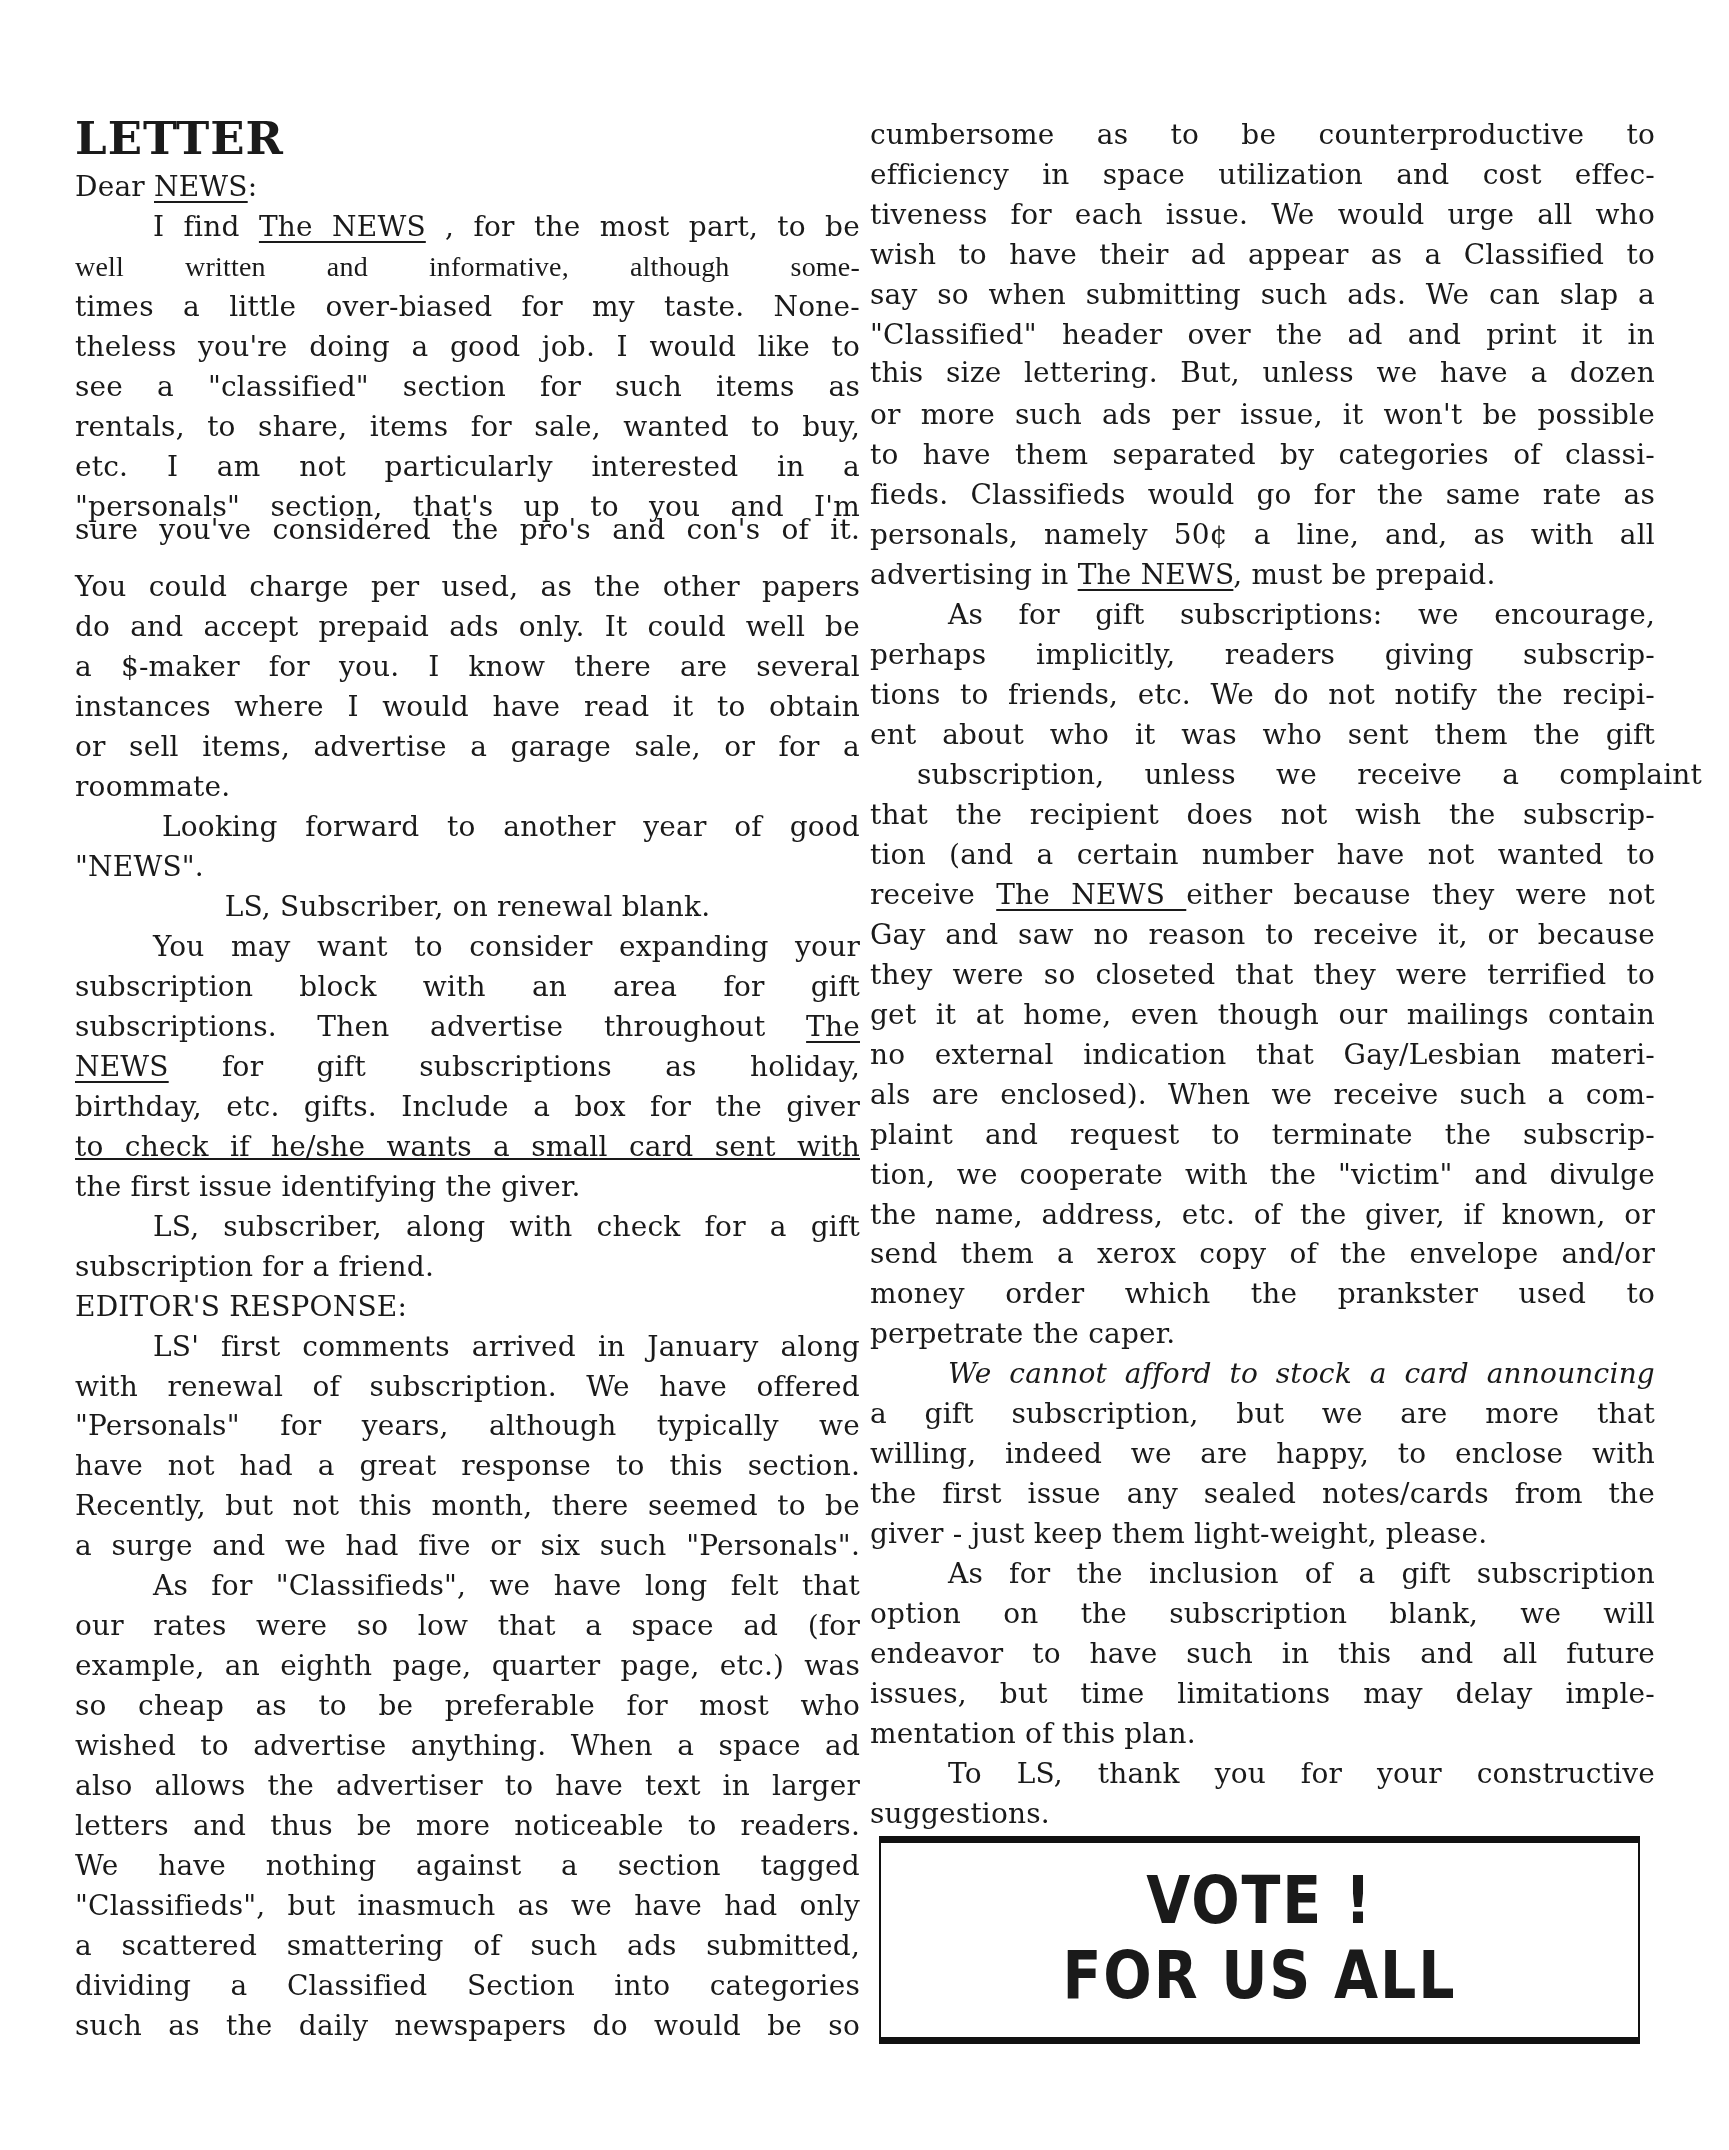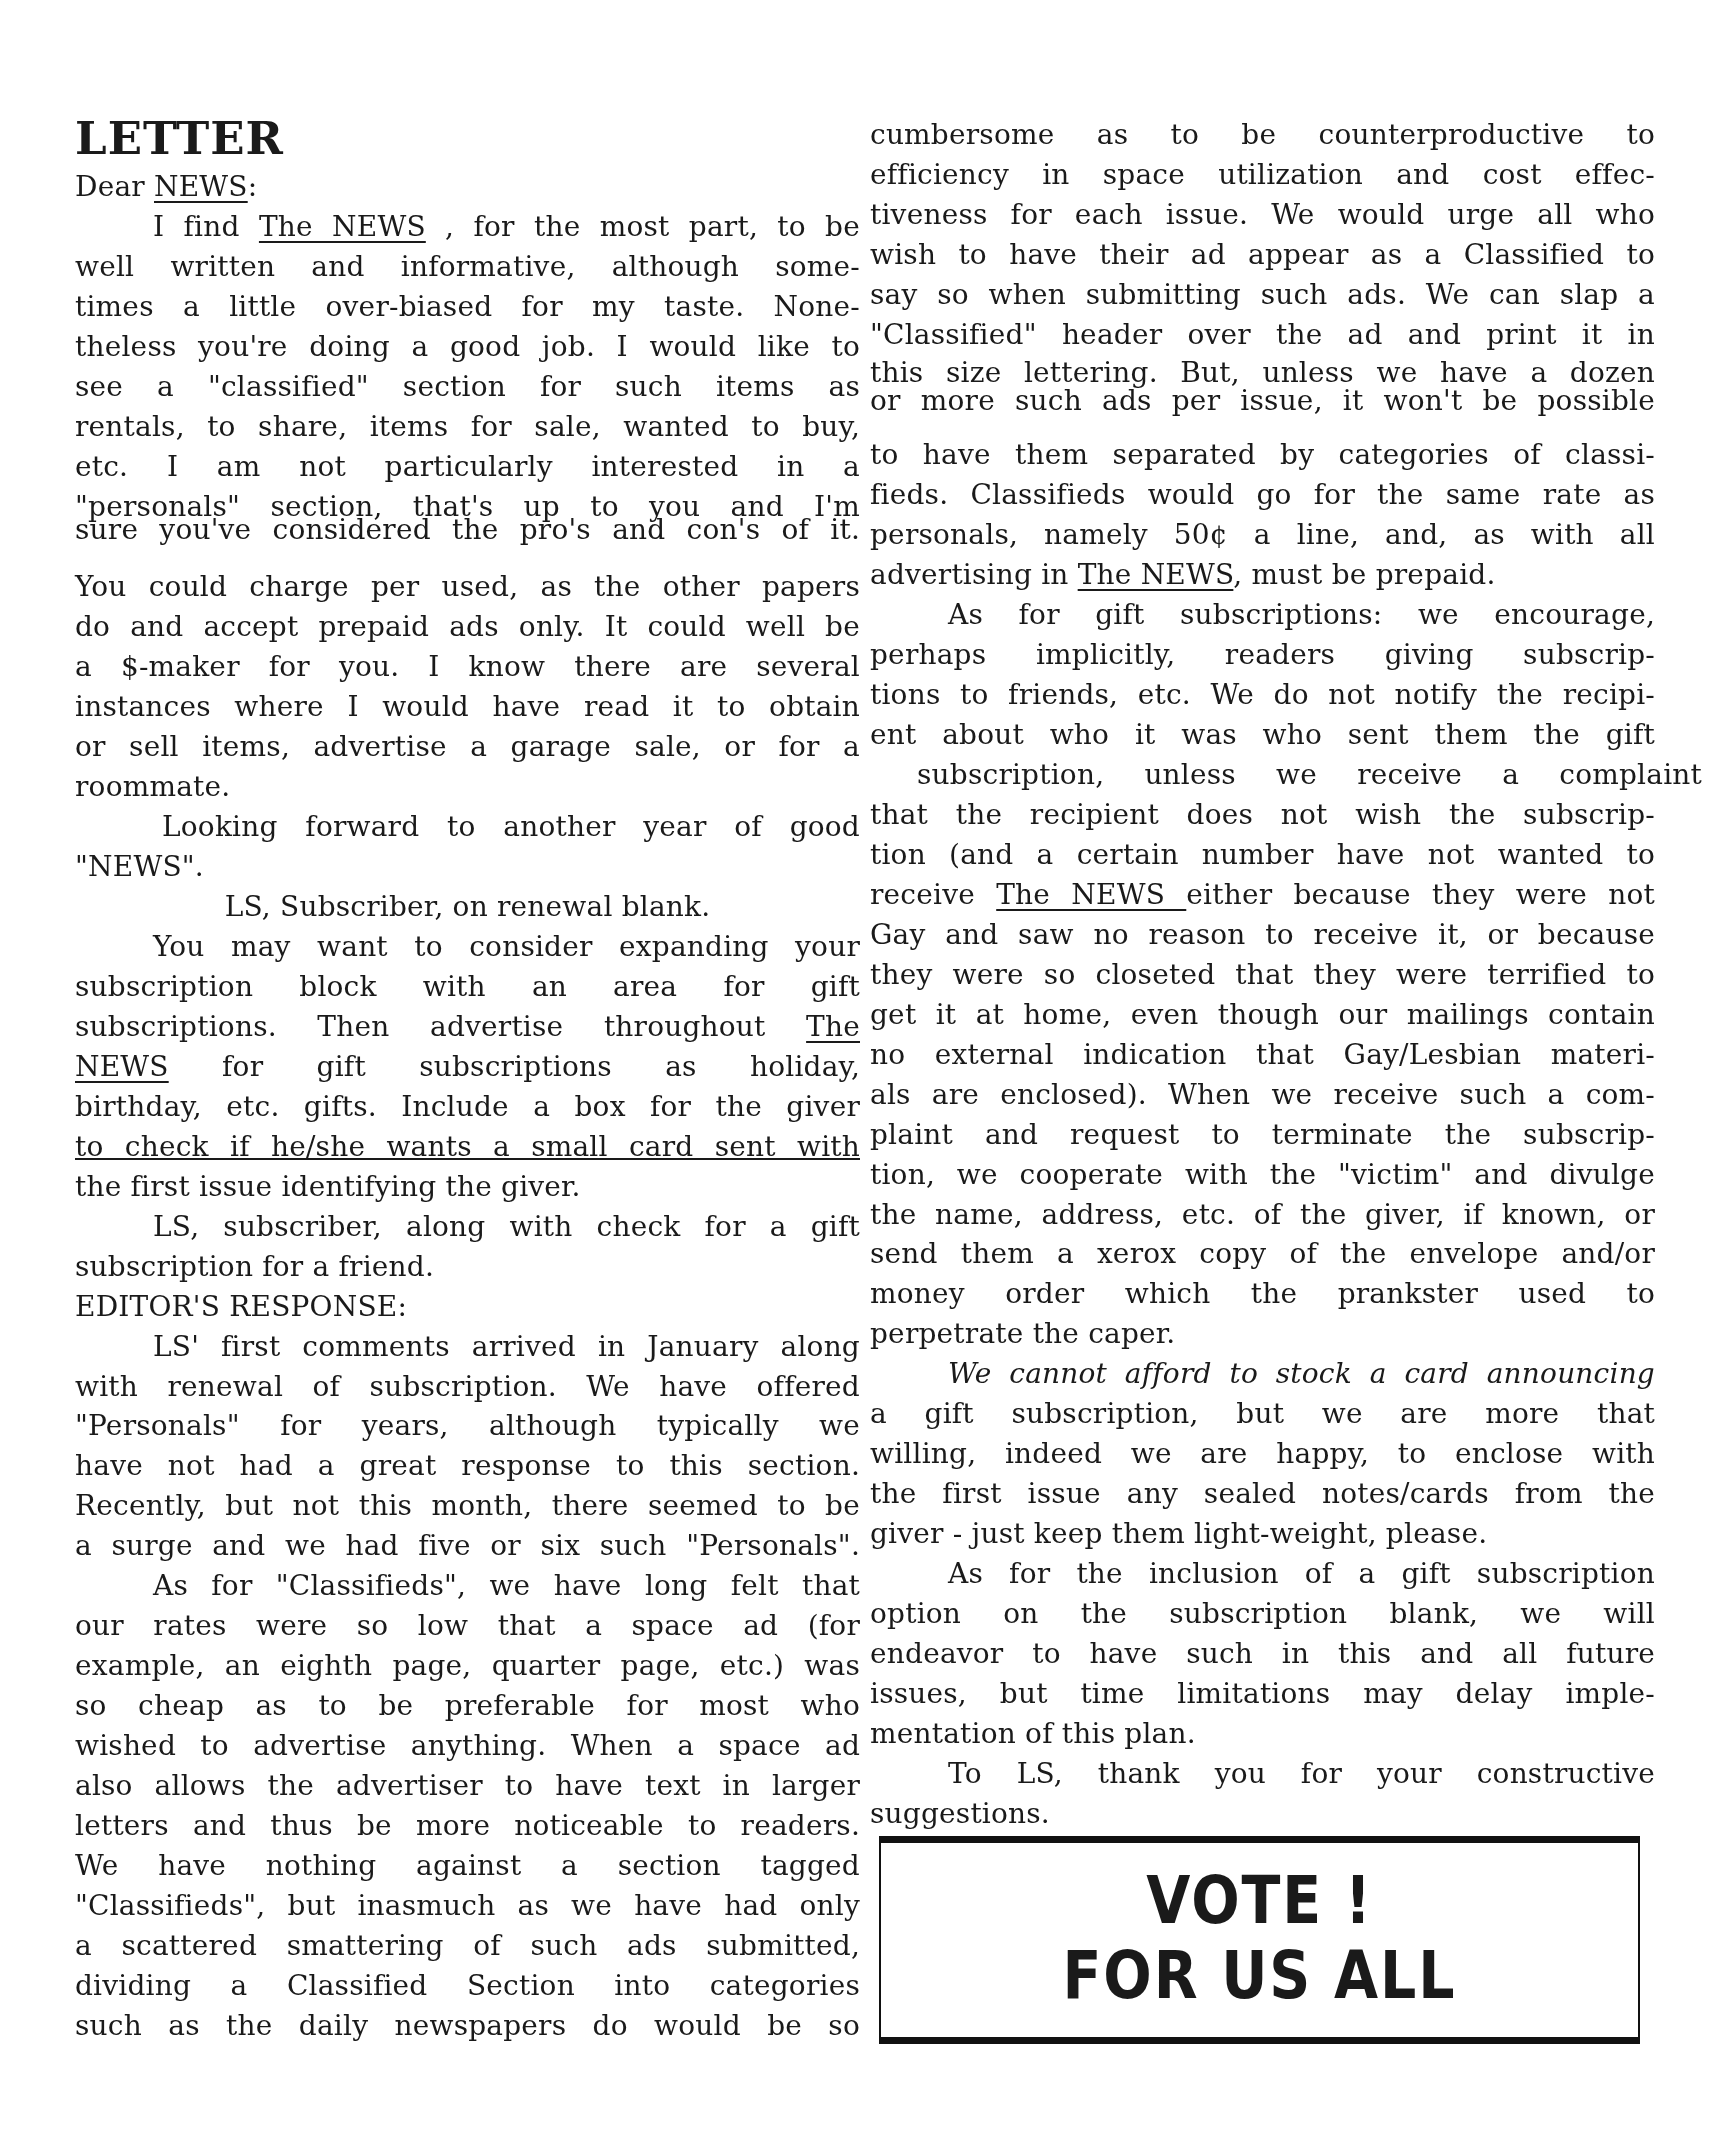--- a/index.html
+++ b/index.html
@@ -23,21 +23,21 @@
                font-weight:bold; font-size:57px; letter-spacing:1.9px; transform:scaleY(1.15); }
 </style>
 </head>
 <body>
 
 <div id="col-left" class="col">
   <h1 class="title">LETTER</h1>
   <div class="line last" style="top:167px"><span>Dear </span><u>NEWS</u><span>:</span></div>
   <div id="left-lines">
       <div class="line ind" style="top: 207px;"><span>I find </span><u>The NEWS</u><span> , for the most part, to be</span></div>
-      <div class="line" style="top: 247px;">well written and informative, although some-</div>
+      <div class="line" style="top: 247px; font-family: Liberation Serif, serif;">well written and informative, although some-</div>
       <div class="line" style="top: 287px;">times a little over-biased for my taste. None-</div>
       <div class="line" style="top: 327px;">theless you're doing a good job. I would like to</div>
       <div class="line" style="top: 367px;">see a "classified" section for such items as</div>
       <div class="line" style="top: 407px;">rentals, to share, items for sale, wanted to buy,</div>
       <div class="line" style="top: 447px;">etc. I am not particularly interested in a</div>
       <div class="line" style="top: 487px;">"personals" section, that's up to you and I'm</div>
       <div class="line" style="top: 510px;">sure you've considered the pro's and con's of it.</div>
       <div class="line" style="top: 567px;">You could charge per used, as the other papers</div>
       <div class="line" style="top: 607px;">do and accept prepaid ads only. It could well be</div>
       <div class="line" style="top: 647px;">a $-maker for you. I know there are several</div>
@@ -80,21 +80,21 @@
 
 <div id="col-right" class="col">
   <div id="right-lines">
       <div class="line" style="top: 115px;">cumbersome as to be counterproductive to</div>
       <div class="line" style="top: 155px;">efficiency in space utilization and cost effec-</div>
       <div class="line" style="top: 195px;">tiveness for each issue. We would urge all who</div>
       <div class="line" style="top: 235px;">wish to have their ad appear as a Classified to</div>
       <div class="line" style="top: 275px;">say so when submitting such ads. We can slap a</div>
       <div class="line" style="top: 315px;">"Classified" header over the ad and print it in</div>
       <div class="line" style="top: 353px;">this size lettering. But, unless we have a dozen</div>
-      <div class="line" style="top: 381px;">or more such ads per issue, it won't be possible</div>
+      <div class="line" style="top: 395px;">or more such ads per issue, it won't be possible</div>
       <div class="line" style="top: 435px;">to have them separated by categories of classi-</div>
       <div class="line" style="top: 475px;">fieds. Classifieds would go for the same rate as</div>
       <div class="line" style="top: 515px;">personals, namely 50¢ a line, and, as with all</div>
       <div class="line last" style="top: 555px;"><span>advertising in </span><u>The NEWS</u><span>, must be prepaid.</span></div>
       <div class="line ind" style="top: 595px;">As for gift subscriptions: we encourage,</div>
       <div class="line" style="top: 635px;">perhaps implicitly, readers giving subscrip-</div>
       <div class="line" style="top: 675px;">tions to friends, etc. We do not notify the recipi-</div>
       <div class="line" style="top: 715px;">ent about who it was who sent them the gift</div>
       <div class="line" style="top: 755px; margin-left: 47px;">subscription, unless we receive a complaint</div>
       <div class="line" style="top: 795px;">that the recipient does not wish the subscrip-</div>

